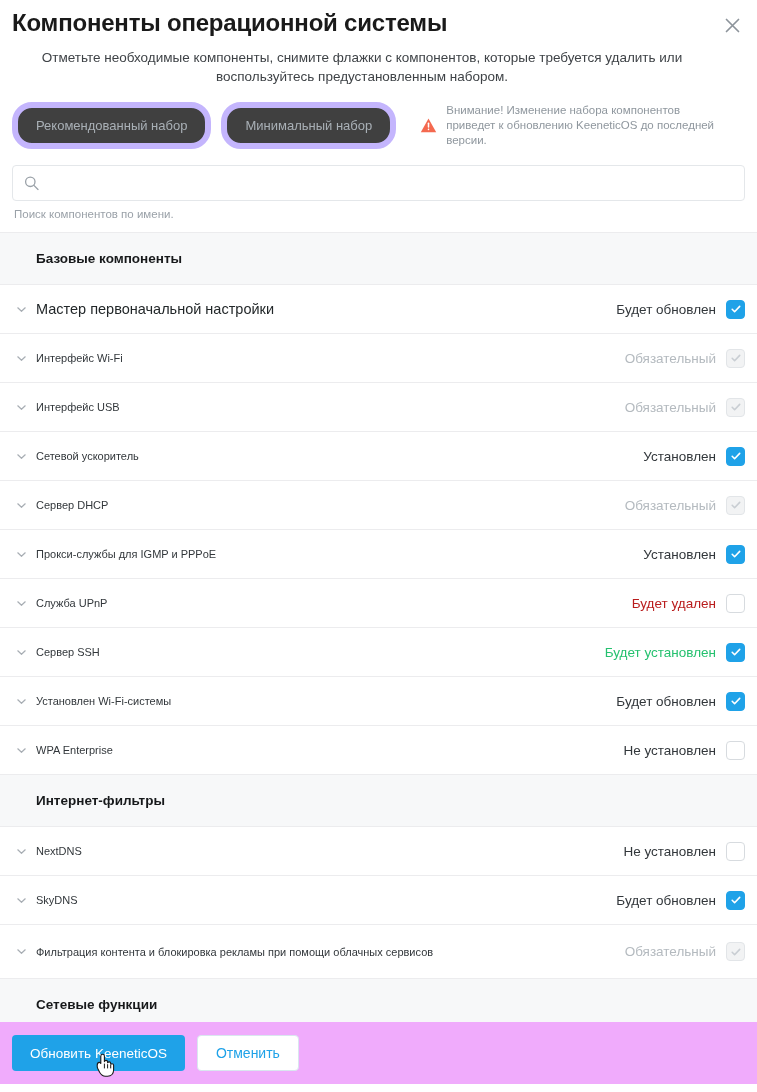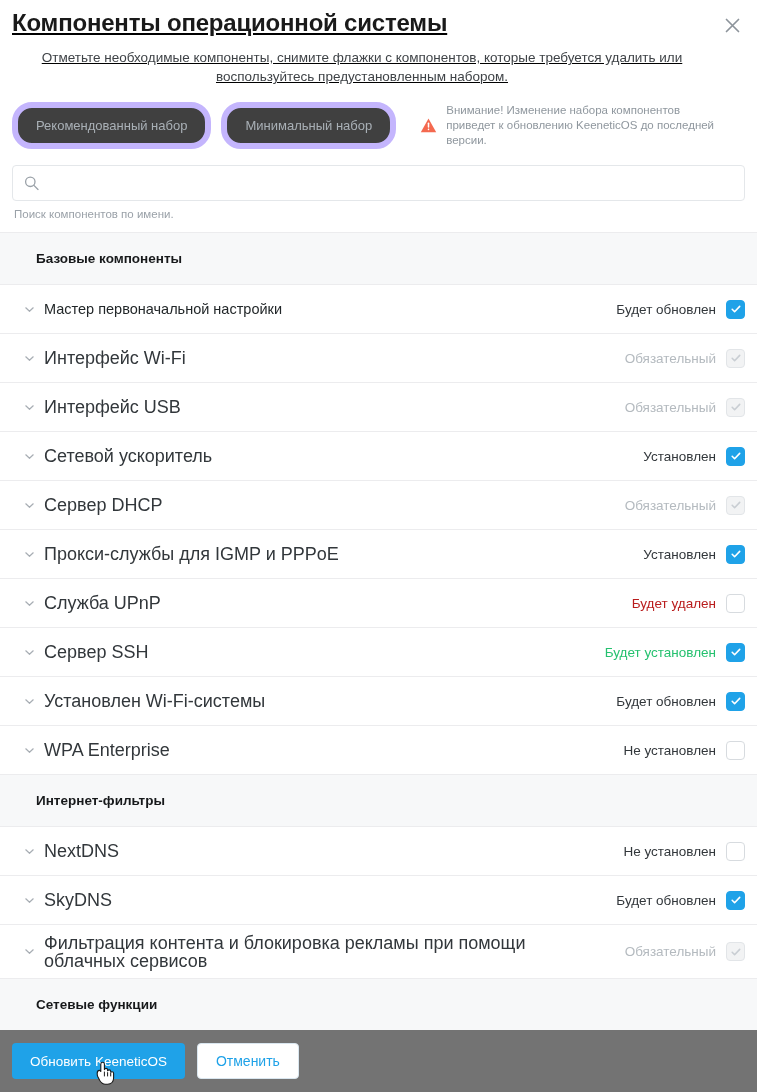--- a/index.html
+++ b/index.html
@@ -14,21 +14,20 @@
     position: relative;
     width: 757px; height: 1092px;
     overflow: hidden;
     background: #fff;
   }
 
   
   .header {
     position: relative;
     padding: 8px 12px 0 12px;
-    text-decoration: underline;
   }
   .title {
     font-size: 24px;
     font-weight: bold;
     color: #1a1a1a;
     letter-spacing: -0.2px;
     margin: 0 0 10px 0;
     line-height: 30px;
   }
   .close-btn {
@@ -133,35 +132,35 @@
   }
   .section-header span {
     font-size: 13.5px;
     font-weight: bold;
     color: #17191b;
   }
   .row {
     display: flex;
     align-items: center;
     min-height: 49px;
-    padding: 0 12px 0 22px;
+    padding: 0 12px 0 14px;
     border-bottom: 1px solid #ececee;
     background: #fff;
   }
   .row.tall { min-height: 54px; }
   .row-chev {
     flex: 0 0 auto;
     width: 14px; height: 14px;
     margin-right: 8px;
     display: flex; align-items: center; justify-content: center;
     cursor: pointer;
   }
   .row-label {
     flex: 1 1 auto;
-    font-size: 18px;
+    font-size: 11px;
     color: #32373b;
     line-height: 18px;
     padding-right: 16px;
   }
   .row.hovered .row-label {
     font-size: 14.5px;
     color: #222729;
   }
   .row-status {
     flex: 0 0 auto;
@@ -192,23 +191,23 @@
   }
   .cb.locked {
     background: #f2f3f4;
     border: 1px solid #e2e5e8;
   }
   .cb svg { display: block; }
 
   
   .footer {
     position: absolute;
-    left: 0; right: 0; bottom: 0;
+    left: 0; right: 0; bottom: 8px;
     height: 62px;
-    background: #737373;
+    background: #f0abfc;
     display: flex;
     align-items: center;
     gap: 12px;
     padding: 0 12px;
   }
   .btn-primary {
     background: #1fa2e8;
     color: #fff;
     border: 0;
     border-radius: 4px;

